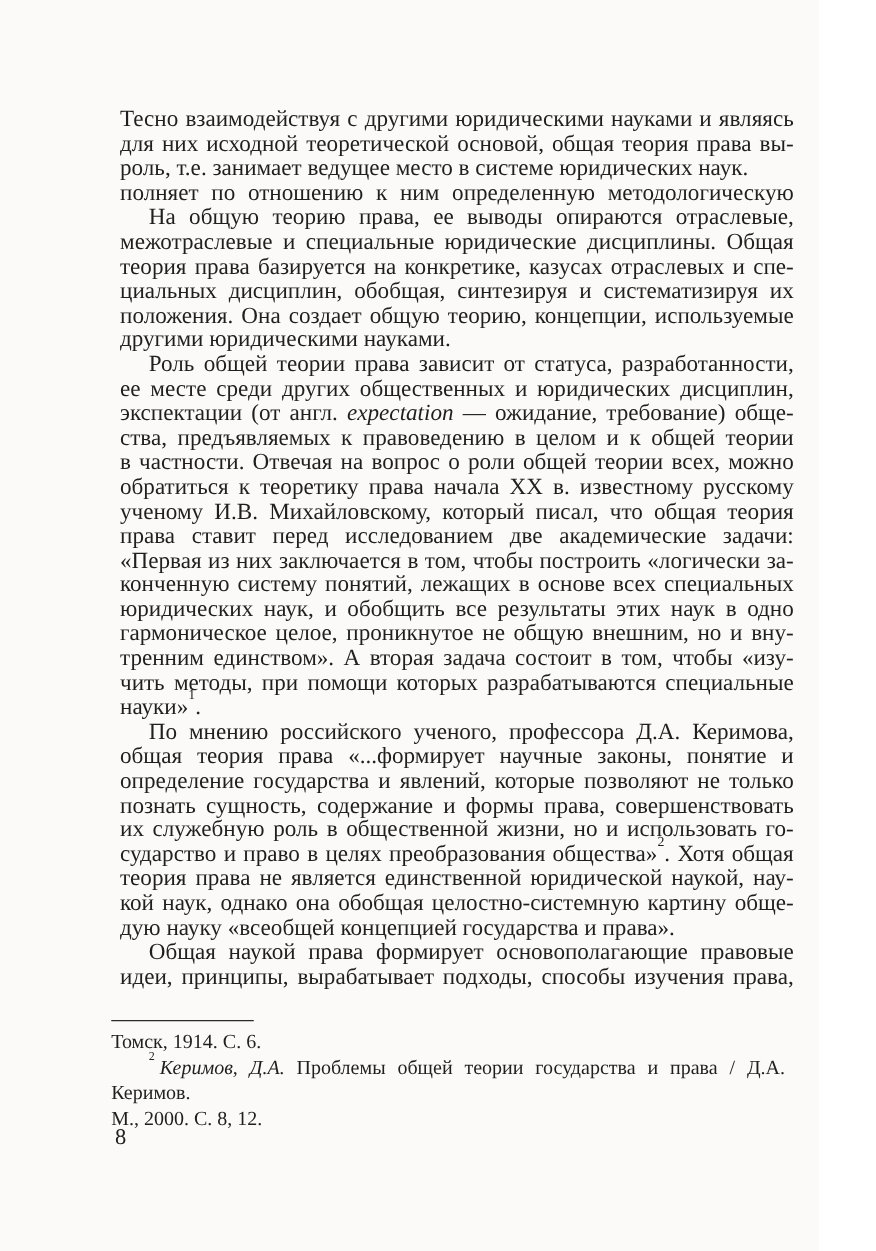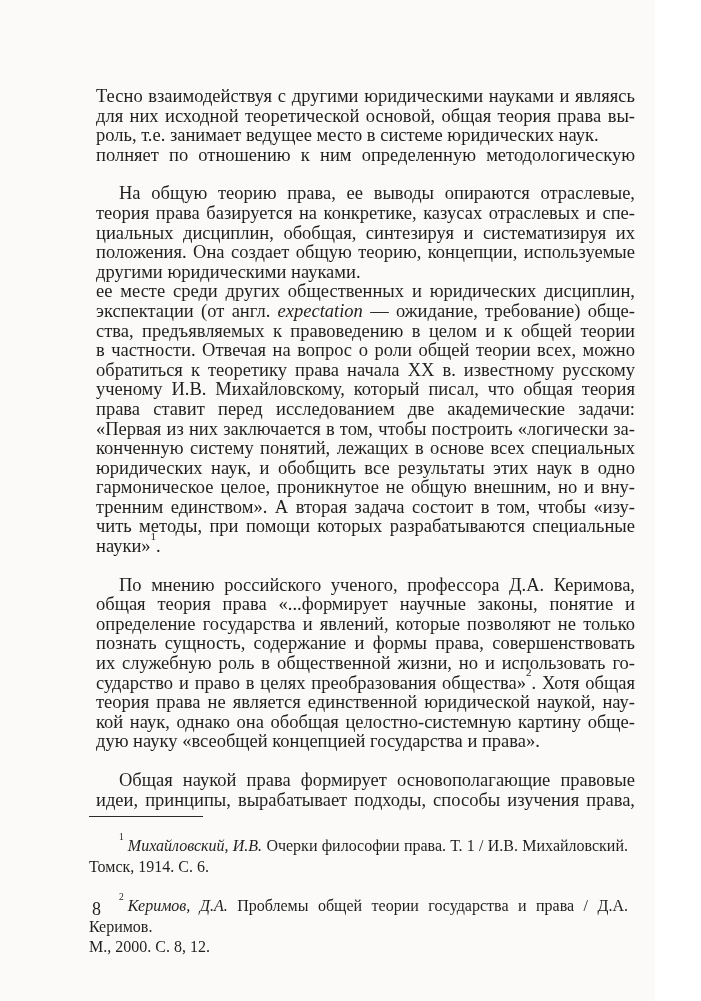--- a/index.html
+++ b/index.html
@@ -25,21 +25,21 @@
   }
 
   .para { margin: 0; }
 
   .line {
     text-align: justify;
     text-align-last: justify;
     white-space: normal;
   }
   .line.end { text-align-last: left; }
-  .line.ind { text-indent: 23px; margin-top: 19px; }
+  .line.ind { text-indent: 23px; }
 
   .it { font-style: italic; }
 
   .sup {
     font-size: 0.6em;
     line-height: 0;
     position: relative;
     top: -0.45em;
   }
 
@@ -77,27 +77,29 @@
 
     <div class="para">
       <div class="line">Тесно взаимодействуя с другими юридическими науками и являясь</div>
       <div class="line">для них исходной теоретической основой, общая теория права вы-</div>
       <div class="line end">роль, т.е. занимает ведущее место в системе юридических наук.</div>
       <div class="line">полняет по отношению к ним определенную методологическую</div>
     </div>
 
     <div class="para">
       <div class="line ind">На общую теорию права, ее выводы опираются отраслевые,</div>
+      <div class="line">межотраслевые и специальные юридические дисциплины. Общая</div>
       <div class="line">теория права базируется на конкретике, казусах отраслевых и спе-</div>
       <div class="line">циальных дисциплин, обобщая, синтезируя и систематизируя их</div>
       <div class="line">положения. Она создает общую теорию, концепции, используемые</div>
       <div class="line end">другими юридическими науками.</div>
     </div>
 
     <div class="para">
+      <div class="line ind">Роль общей теории права зависит от статуса, разработанности,</div>
       <div class="line">ее месте среди других общественных и юридических дисциплин,</div>
       <div class="line"><span>экспектации (от англ. </span><i class="it">expectation</i><span> — ожидание, требование) обще-</span></div>
       <div class="line">ства, предъявляемых к правоведению в целом и к общей теории</div>
       <div class="line">в частности. Отвечая на вопрос о роли общей теории всех, можно</div>
       <div class="line">обратиться к теоретику права начала XX в. известному русскому</div>
       <div class="line">ученому И.В. Михайловскому, который писал, что общая теория</div>
       <div class="line">права ставит перед исследованием две академические задачи:</div>
       <div class="line">«Первая из них заключается в том, чтобы построить «логически за-</div>
       <div class="line">конченную систему понятий, лежащих в основе всех специальных</div>
       <div class="line">юридических наук, и обобщить все результаты этих наук в одно</div>
@@ -123,21 +125,20 @@
       <div class="line ind">Общая наукой права формирует основополагающие правовые</div>
       <div class="line">идеи, принципы, вырабатывает подходы, способы изучения права,</div>
     </div>
 
   </div>
 
   <div class="footnotes">
     <div class="fn-rule"></div>
 
     <div class="fn">
-      <div class="line fn-line ind"><sup class="sup fn-marker">1</sup><i class="it">Михайловский, И.В.</i><span> Очерки философии права. Т. 1 / И.В. Михайловский.</span></div>
       <div class="line fn-line end">Томск, 1914. С. 6.</div>
     </div>
 
     <div class="fn">
       <div class="line fn-line ind"><sup class="sup fn-marker">2</sup><i class="it">Керимов, Д.А.</i><span> Проблемы общей теории государства и права / Д.А. Керимов.</span></div>
       <div class="line fn-line end">М., 2000. С. 8, 12.</div>
     </div>
   </div>
 
   <div class="page-number">8</div>

